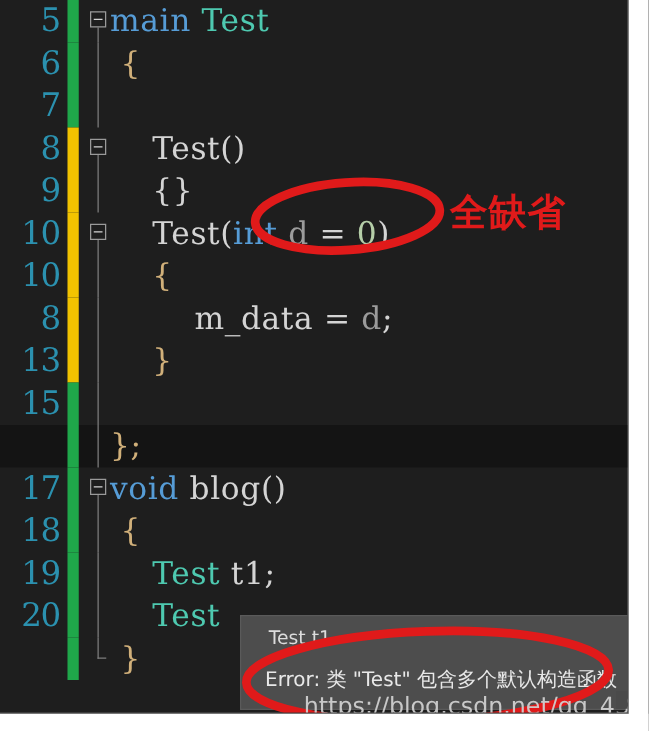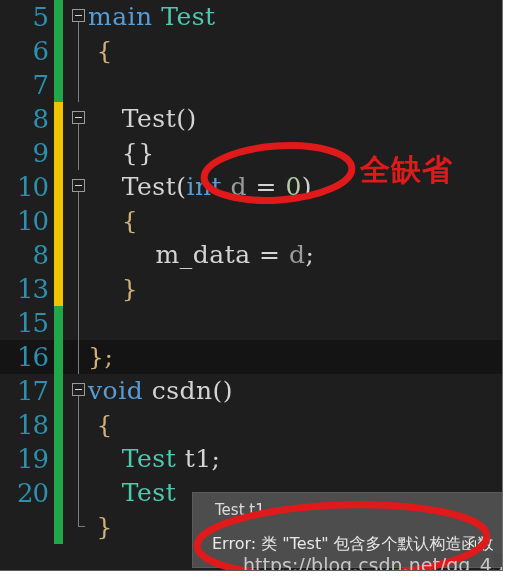--- a/index.html
+++ b/index.html
@@ -237,22 +237,22 @@
         <div class="row"><div class="lineno">5</div><div class="changebar green"></div><div class="foldcol"><div class="foldline half-bot"></div><div class="foldbox"></div></div><div class="codetext"><span class="kw">main</span><span class="plain"> </span><span class="type">Test</span></div></div>
         <div class="row"><div class="lineno">6</div><div class="changebar green"></div><div class="foldcol"><div class="foldline"></div></div><div class="codetext"><span class="plain"> </span><span class="brace">{</span></div></div>
         <div class="row"><div class="lineno">7</div><div class="changebar green"></div><div class="foldcol"><div class="foldline"></div></div></div>
         <div class="row"><div class="lineno">8</div><div class="changebar yellow"></div><div class="foldcol"><div class="foldline half-bot"></div><div class="foldbox"></div></div><div class="codetext"><span class="plain">    </span><span class="plain">Test</span><span class="plain">()</span></div></div>
         <div class="row"><div class="lineno">9</div><div class="changebar yellow"></div><div class="foldcol"><div class="foldline"></div></div><div class="codetext"><span class="plain">    </span><span class="plain">{}</span></div></div>
         <div class="row"><div class="lineno">10</div><div class="changebar yellow"></div><div class="foldcol"><div class="foldline half-bot"></div><div class="foldbox"></div></div><div class="codetext"><span class="plain">    </span><span class="plain">Test</span><span class="plain">(</span><span class="kw">int</span><span class="plain"> </span><span class="var">d</span><span class="plain"> = </span><span class="num">0</span><span class="plain">)</span></div></div>
         <div class="row"><div class="lineno">10</div><div class="changebar yellow"></div><div class="foldcol"><div class="foldline"></div></div><div class="codetext"><span class="plain">    </span><span class="brace">{</span></div></div>
         <div class="row"><div class="lineno">8</div><div class="changebar yellow"></div><div class="foldcol"><div class="foldline"></div></div><div class="codetext"><span class="plain">        </span><span class="plain">m_data</span><span class="plain"> = </span><span class="var">d</span><span class="plain">;</span></div></div>
         <div class="row"><div class="lineno">13</div><div class="changebar yellow"></div><div class="foldcol"><div class="foldline"></div></div><div class="codetext"><span class="plain">    </span><span class="brace">}</span></div></div>
         <div class="row"><div class="lineno">15</div><div class="changebar green"></div><div class="foldcol"><div class="foldline"></div></div></div>
-        <div class="row current"><div class="lineno">16</div><div class="changebar green"></div><div class="foldcol"><div class="foldline"></div></div><div class="codetext"><span class="brace">};</span></div></div>
-        <div class="row"><div class="lineno">17</div><div class="changebar green"></div><div class="foldcol"><div class="foldline half-bot"></div><div class="foldbox"></div></div><div class="codetext"><span class="kw">void</span><span class="plain"> </span><span class="plain">csdn</span><span class="plain">()</span></div></div>
+        <div class="row current"><div class="changebar green"></div><div class="foldcol"><div class="foldline"></div></div><div class="codetext"><span class="brace">};</span></div></div>
+        <div class="row"><div class="lineno">17</div><div class="changebar green"></div><div class="foldcol"><div class="foldline half-bot"></div><div class="foldbox"></div></div><div class="codetext"><span class="kw">void</span><span class="plain"> </span><span class="plain">blog</span><span class="plain">()</span></div></div>
         <div class="row"><div class="lineno">18</div><div class="changebar green"></div><div class="foldcol"><div class="foldline"></div></div><div class="codetext"><span class="plain"> </span><span class="brace">{</span></div></div>
         <div class="row"><div class="lineno">19</div><div class="changebar green"></div><div class="foldcol"><div class="foldline"></div></div><div class="codetext"><span class="plain">    </span><span class="type">Test</span><span class="plain"> t1;</span></div></div>
         <div class="row"><div class="lineno">20</div><div class="changebar green"></div><div class="foldcol"><div class="foldline"></div></div><div class="codetext"><span class="plain">    </span><span class="type">Test</span></div></div>
         <div class="row"><div class="changebar green"></div><div class="foldcol"><div class="foldline half-top"></div><div class="foldend"></div></div><div class="codetext"><span class="plain"> </span><span class="brace">}</span></div></div>
       </div>
 
     <div class="squiggle">
       <svg width="34" height="6" viewBox="0 0 34 6">
         <path d="M0 4 L2.5 1.5 L5 4 L7.5 1.5 L10 4 L12.5 1.5 L15 4 L17.5 1.5 L20 4 L22.5 1.5 L25 4 L27.5 1.5 L30 4 L32.5 1.5" stroke="#c8372d" stroke-width="1.6" fill="none"></path>
       </svg>

